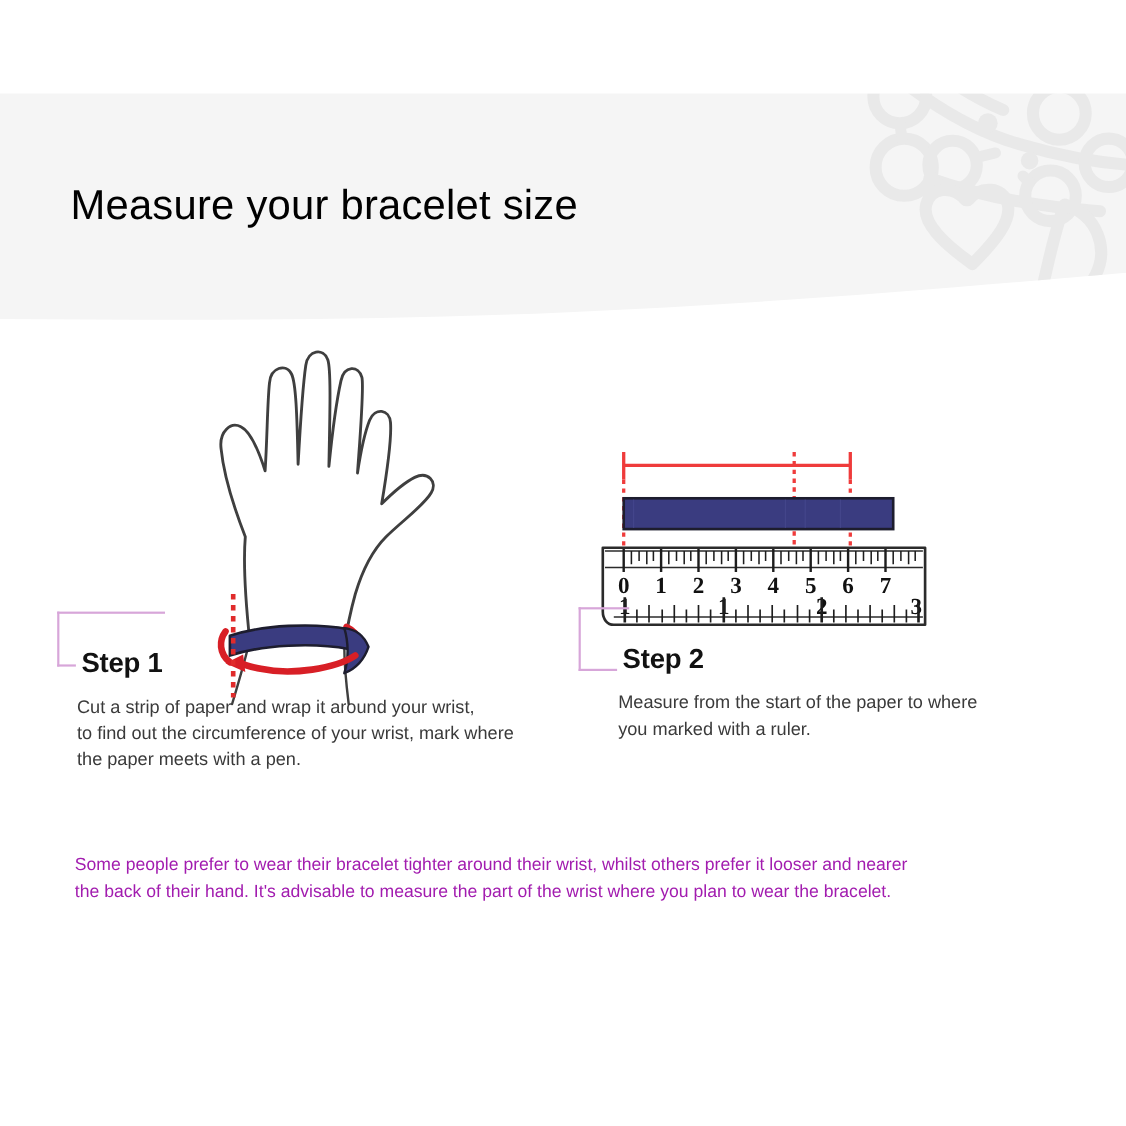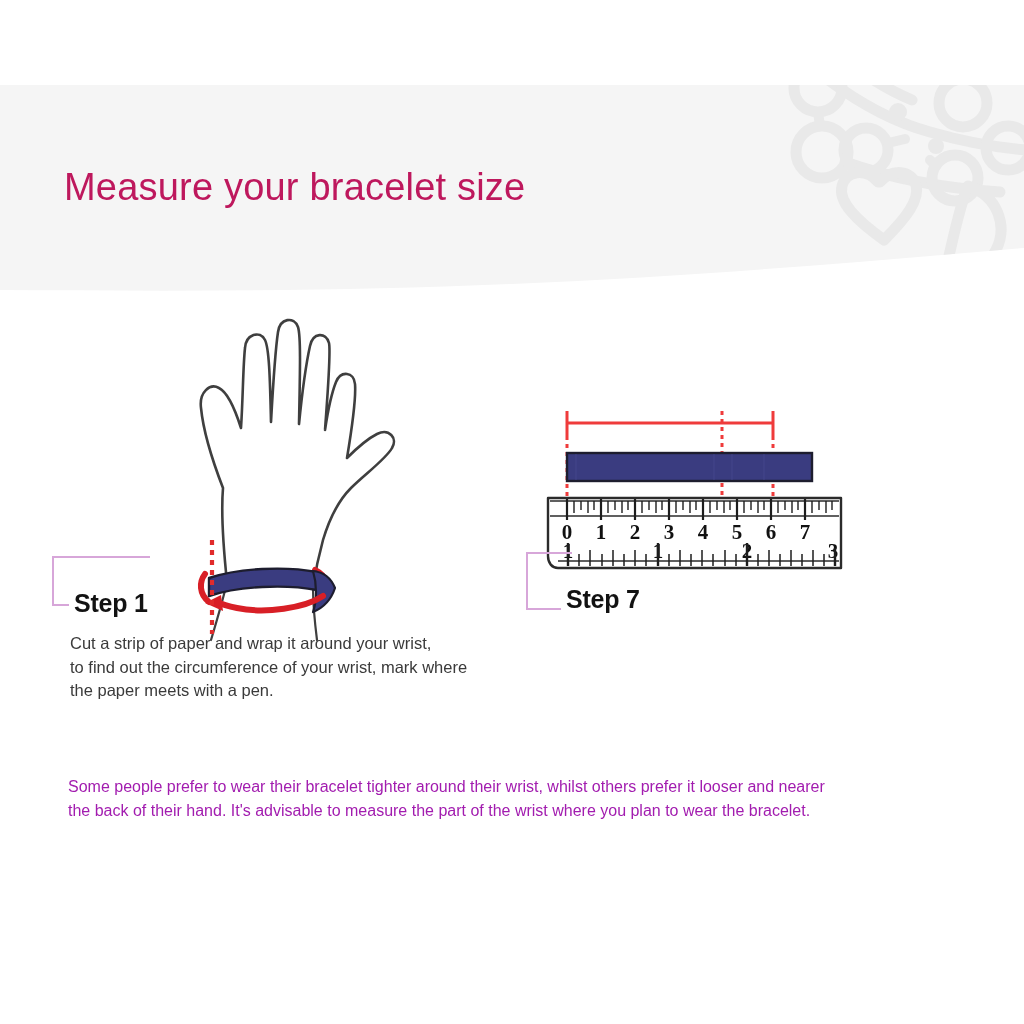--- a/index.html
+++ b/index.html
@@ -27,21 +27,21 @@
   #header-band svg { display: block; }
 
   
   #page-title {
     position: absolute;
     left: 64px;
     top: 141px;
     font-size: 38px;
     font-weight: 400;
     letter-spacing: 0.2px;
-    color: #be185d;
+    color: #000000;
     font-family: "Liberation Sans", sans-serif;
     white-space: nowrap;
   }
 
   
   #hand-illustration {
     position: absolute;
     left: 165px;
     top: 282px;
     width: 260px;
@@ -359,20 +359,22 @@
     <div class="step-label">Step 1</div>
   </div>
   <p class="step-body">Cut a strip of paper and wrap it around your wrist,
 to find out the circumference of your wrist, mark where
 the paper meets with a pen.</p>
 </div>
 
 <div id="step-2-block" class="step-block">
   <div class="step-header">
     <div class="step-bracket"></div>
-    <div class="step-label">Step 7</div>
+    <div class="step-label">Step 2</div>
   </div>
+  <p class="step-body">Measure from the start of the paper to where
+you marked with a ruler.</p>
 </div>
 
 <div id="guide-section">
   <p id="guide-text">Some people prefer to wear their bracelet tighter around their wrist, whilst others prefer it looser and nearer
 the back of their hand. It's advisable to measure the part of the wrist where you plan to wear the bracelet.</p>
 </div>
 
 </body></html>

